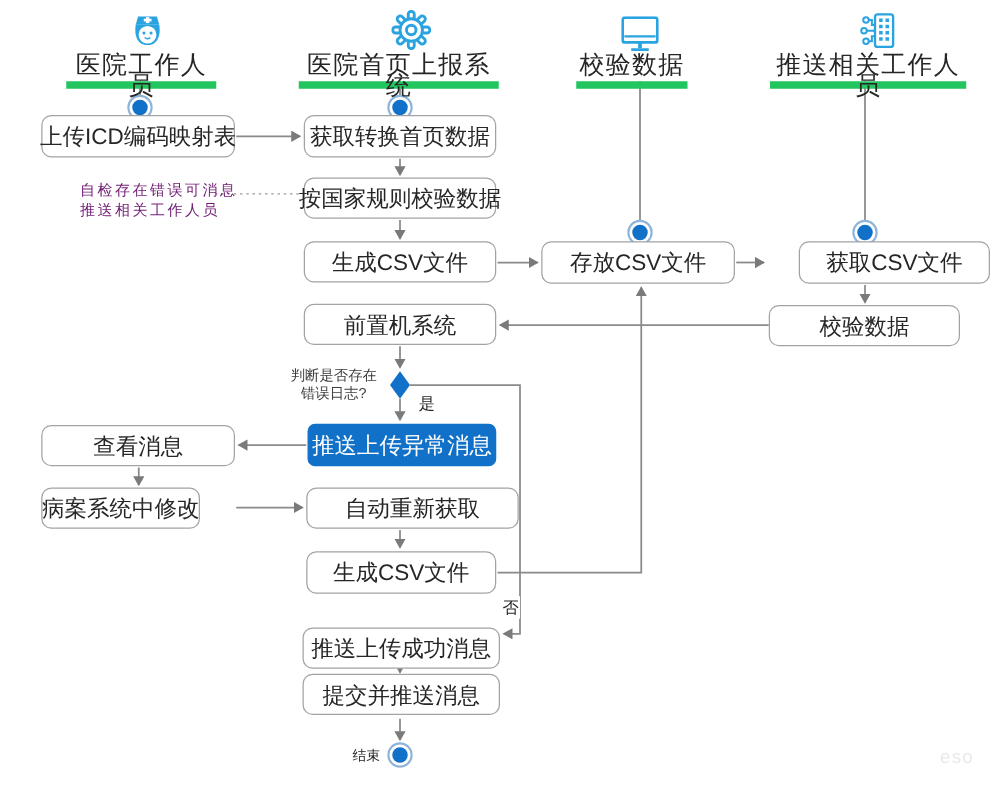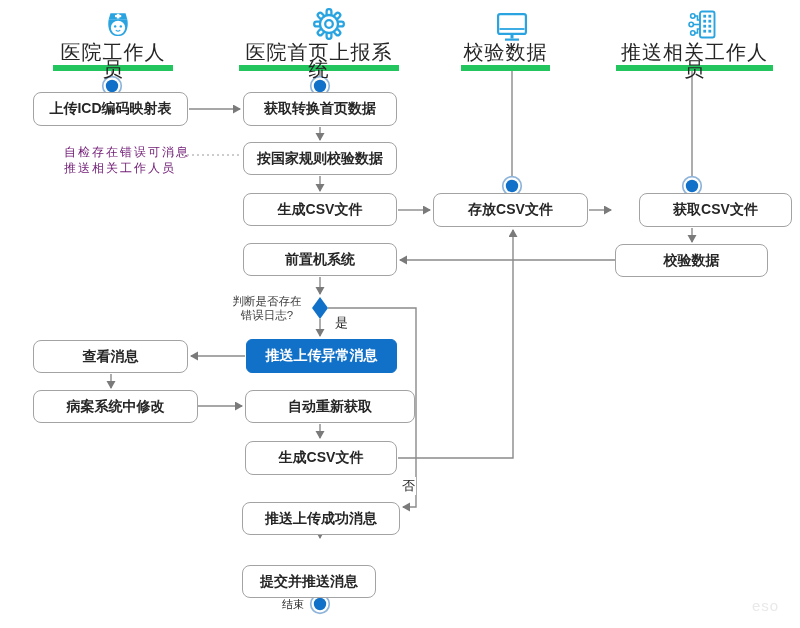--- a/index.html
+++ b/index.html
@@ -9,21 +9,21 @@
   }
   .wires{position:absolute;left:0;top:0;z-index:1;}
   .icon{position:absolute;z-index:2;}
   .lane-title{
     position:absolute;z-index:2;text-align:center;font-size:20px;letter-spacing:1px;
     color:#262626;border-bottom:6px solid #22c55e;padding-bottom:4px;height:17px;line-height:17px;
   }
   .node{
     position:absolute;z-index:3;box-sizing:border-box;background:#ffffff;
     border:1.4px solid #a3a3a3;border-radius:8px;display:flex;align-items:center;justify-content:center;
-    font-size:14px;color:#262626;white-space:nowrap;font-weight:bold;
+    font-size:18px;color:#262626;white-space:nowrap;
   }
   .node.highlight{
     background:#1171c8;border-color:#1171c8;color:#ffffff;border-radius:6px;
   }
   .note{
     position:absolute;z-index:2;font-size:12px;line-height:16px;color:#701a75;letter-spacing:2px;white-space:nowrap;
   }
   .decision-note{
     position:absolute;z-index:2;font-size:11.5px;line-height:13.5px;color:#3d3d3d;text-align:center;width:86px;white-space:nowrap;
   }
@@ -158,25 +158,25 @@
   <div class="node" style="left:33px;top:92px;width:155px;height:34px;">上传ICD编码映射表</div>
   <div class="node" style="left:243px;top:92px;width:154px;height:34px;">获取转换首页数据</div>
   <div class="node" style="left:243px;top:142px;width:154px;height:33px;">按国家规则校验数据</div>
   <div class="node" style="left:243px;top:193px;width:154px;height:33px;">生成CSV文件</div>
   <div class="node" style="left:433px;top:193px;width:155px;height:34px;">存放CSV文件</div>
   <div class="node" style="left:639px;top:193px;width:153px;height:34px;">获取CSV文件</div>
   <div class="node" style="left:615px;top:244px;width:153px;height:33px;">校验数据</div>
   <div class="node" style="left:243px;top:243px;width:154px;height:33px;">前置机系统</div>
   <div class="node highlight" style="left:246px;top:339px;width:151px;height:34px;">推送上传异常消息</div>
   <div class="node" style="left:33px;top:340px;width:155px;height:33px;">查看消息</div>
-  <div class="node" style="left:33px;top:390px;width:165px;height:33px;">病案系统中修改</div>
+  <div class="node" style="left:33px;top:390px;width:127px;height:33px;">病案系统中修改</div>
   <div class="node" style="left:245px;top:390px;width:170px;height:33px;">自动重新获取</div>
   <div class="node" style="left:245px;top:441px;width:152px;height:34px;">生成CSV文件</div>
   <div class="node" style="left:242px;top:502px;width:158px;height:33px;">推送上传成功消息</div>
-  <div class="node" style="left:242px;top:565px;width:134px;height:33px;">提交并推送消息</div>
+  <div class="node" style="left:242px;top:539px;width:158px;height:33px;">提交并推送消息</div>
 
   <div class="note" style="left:64px;top:144px;">
     <div>自检存在错误可消息</div>
     <div>推送相关工作人员</div>
   </div>
 
   <div class="decision-note" style="left:224px;top:295px;text-align:center;">
     <div>判断是否存在</div>
     <div>错误日志?</div>
   </div>

